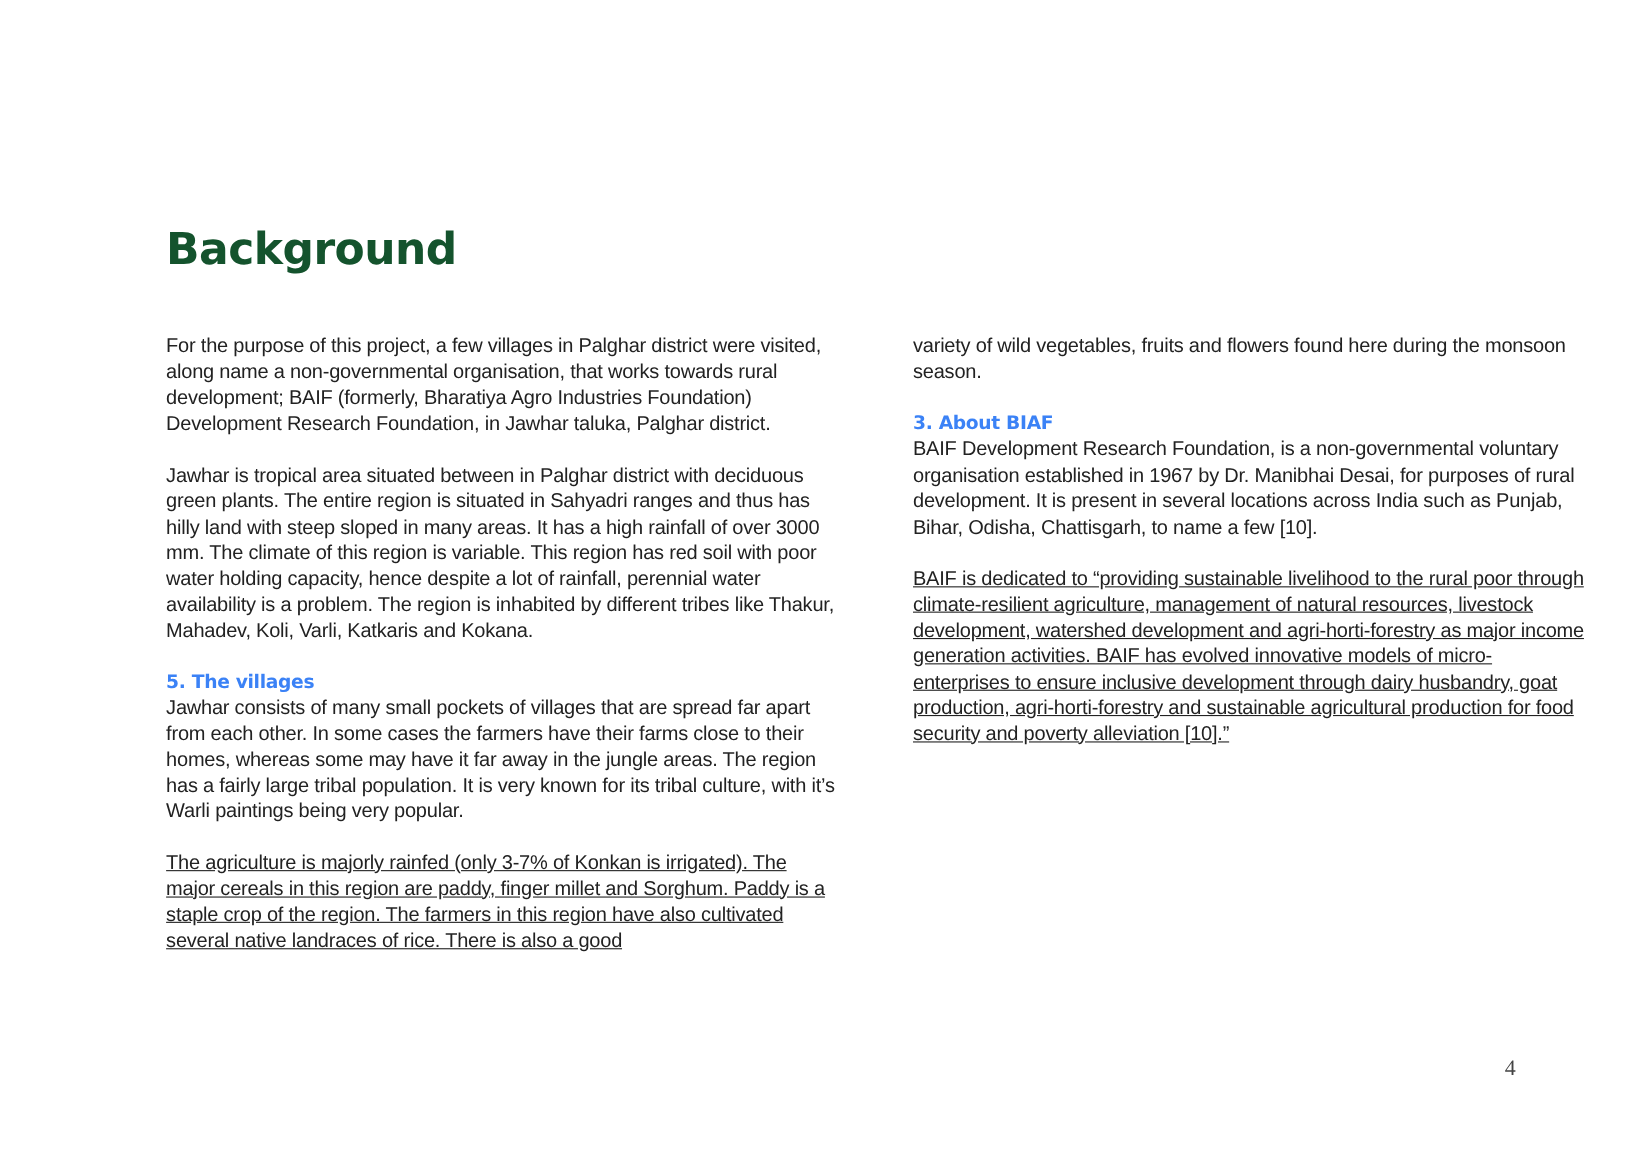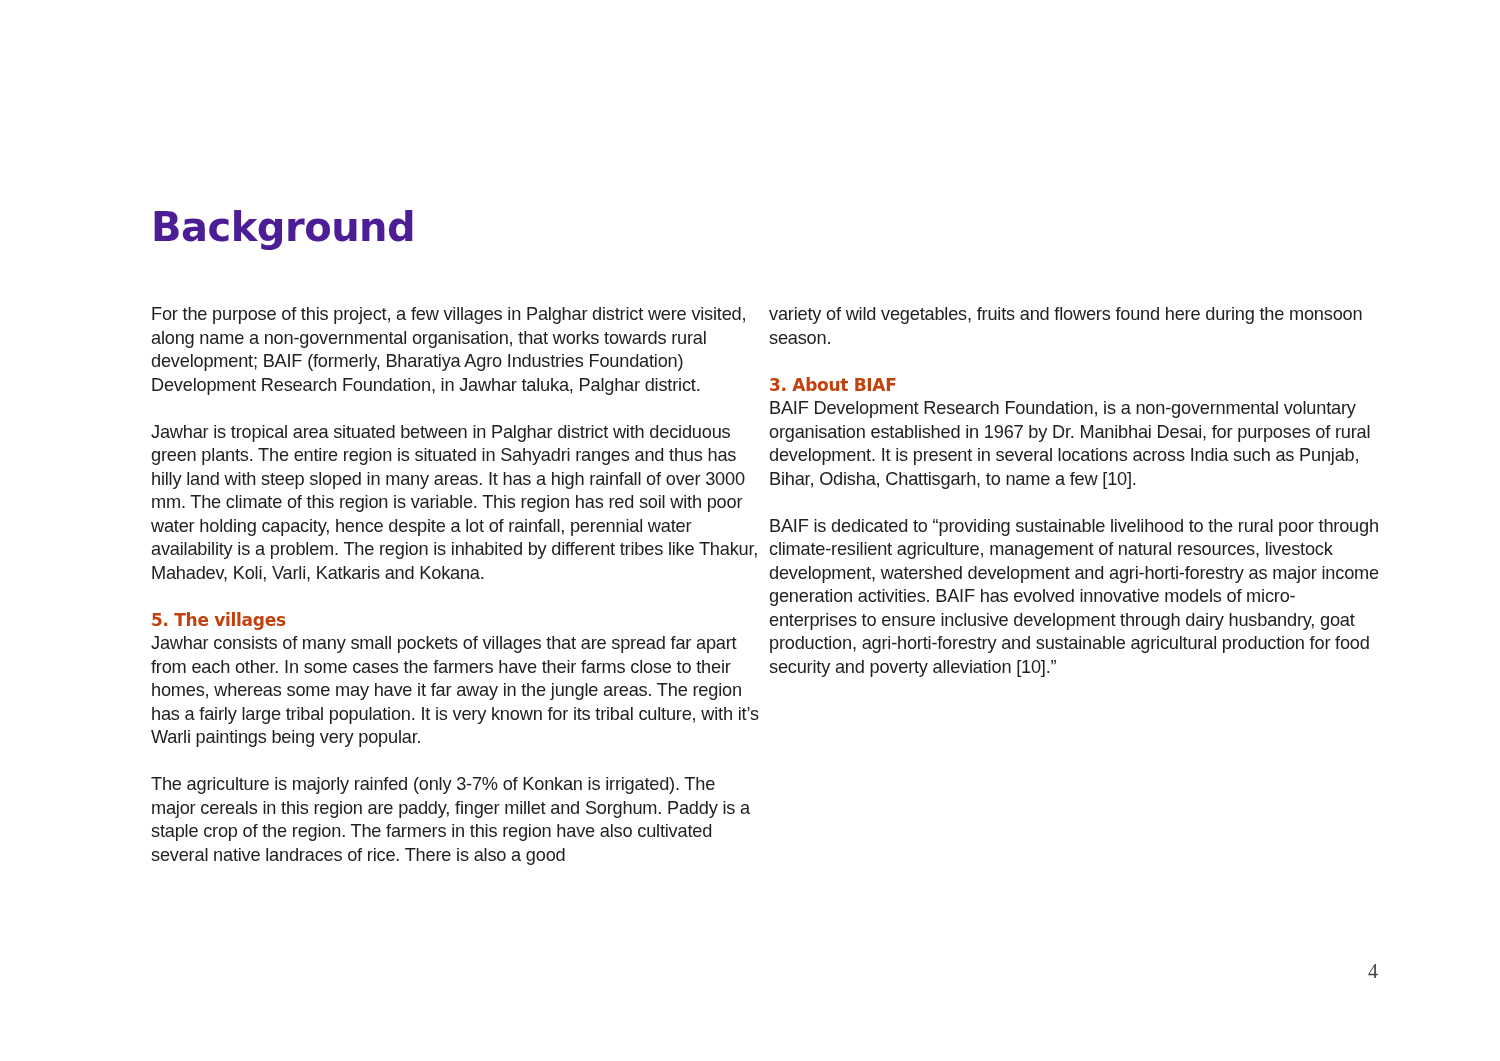--- a/index.html
+++ b/index.html
@@ -16,45 +16,45 @@
     }
     .page-title {
       position: absolute;
       left: 151px;
       top: 204px;
       margin: 0;
       font-family: "DejaVu Sans", sans-serif;
       font-weight: bold;
       font-size: 40px;
       letter-spacing: -0.5px;
-      color: #4c1d95;
+      color: #14532d;
     }
     .column {
       position: absolute;
       top: 303px;
       width: 610px;
       font-family: "Liberation Sans", sans-serif;
       font-size: 18.2px;
       line-height: 23.5px;
       color: #222222;
     }
     .col-left { left: 151px; }
-    .col-right { left: 769px; }
+    .col-right { left: 830px; }
     .column p {
       margin: 0 0 23.5px 0;
       letter-spacing: -0.2px;
     }
-    .column p.no-gap { margin-bottom: 0; }
+    .column p.no-gap { margin-bottom: 0; text-decoration: underline; }
     .section-heading {
       margin: 0;
       font-family: "DejaVu Sans", sans-serif;
       font-weight: bold;
       font-size: 17px;
       line-height: 23.5px;
-      color: #c2410c;
+      color: #3b82f6;
       letter-spacing: -0.3px;
     }
     .page-number {
       position: absolute;
       left: 1368px;
       top: 960px;
       font-family: "Liberation Serif", serif;
       font-size: 20px;
       color: #444444;
     }

